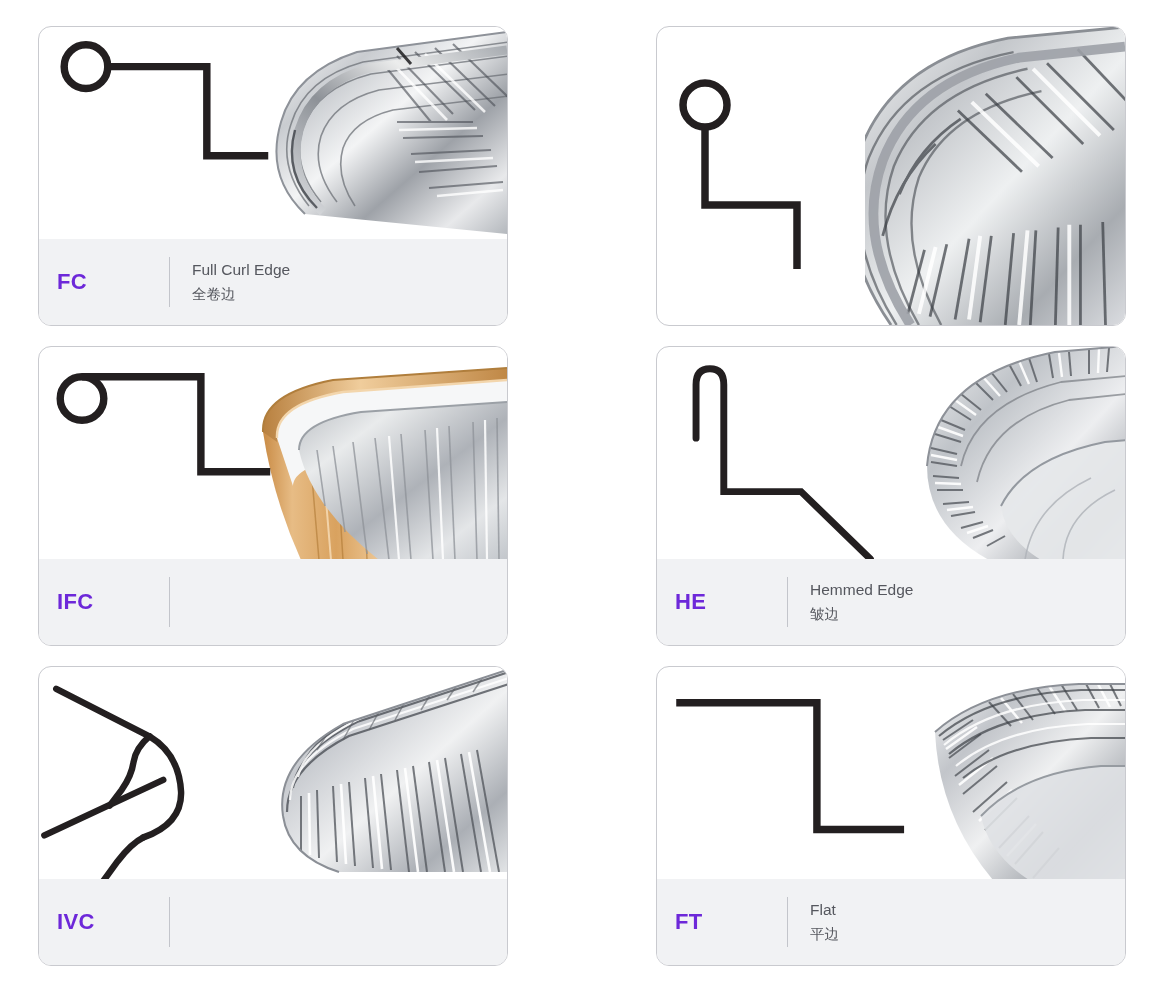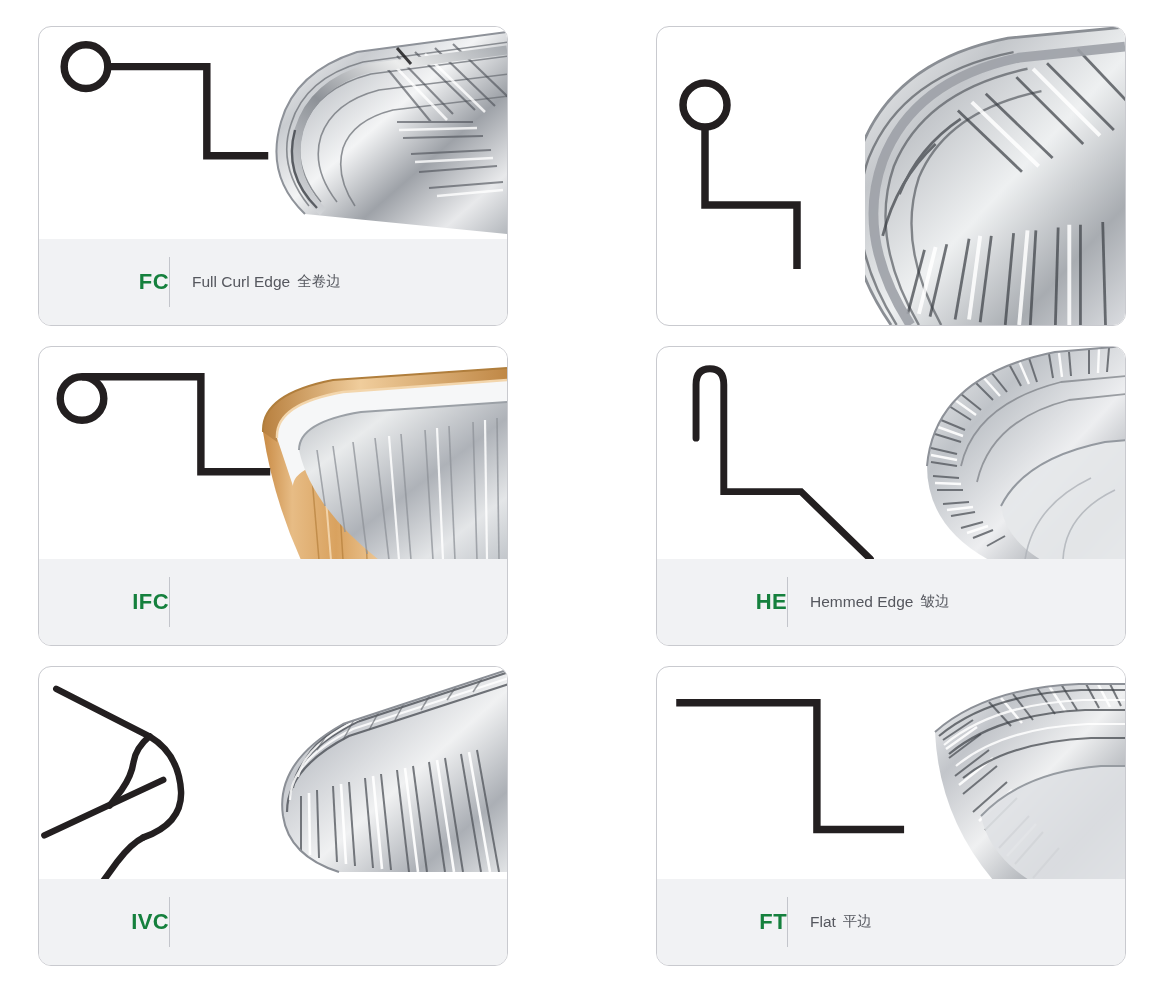--- a/index.html
+++ b/index.html
@@ -71,37 +71,37 @@
     background: #f1f2f4;
     display: flex;
     align-items: center;
     padding: 0 0 0 18px;
     position: relative;
     z-index: 3;
   }
 
   .code {
     width: 112px;
-    text-align: right;
+    text-align: left;
     font-size: 22px;
     font-weight: 700;
-    color: #15803d;
+    color: #6d28d9;
     letter-spacing: 0.4px;
     flex: 0 0 112px;
   }
 
   .divider {
     width: 1px;
     height: 50px;
     background: #c3c5cb;
     flex: 0 0 1px;
     margin-right: 22px;
   }
 
-  .names { display: flex; flex-direction: row; gap: 7px; }
+  .names { display: flex; flex-direction: column; gap: 7px; }
 
   .name-en {
     font-size: 15.5px;
     color: #55575e;
     line-height: 1.15;
     white-space: nowrap;
   }
 
   .name-zh {
     font-size: 14.5px;

